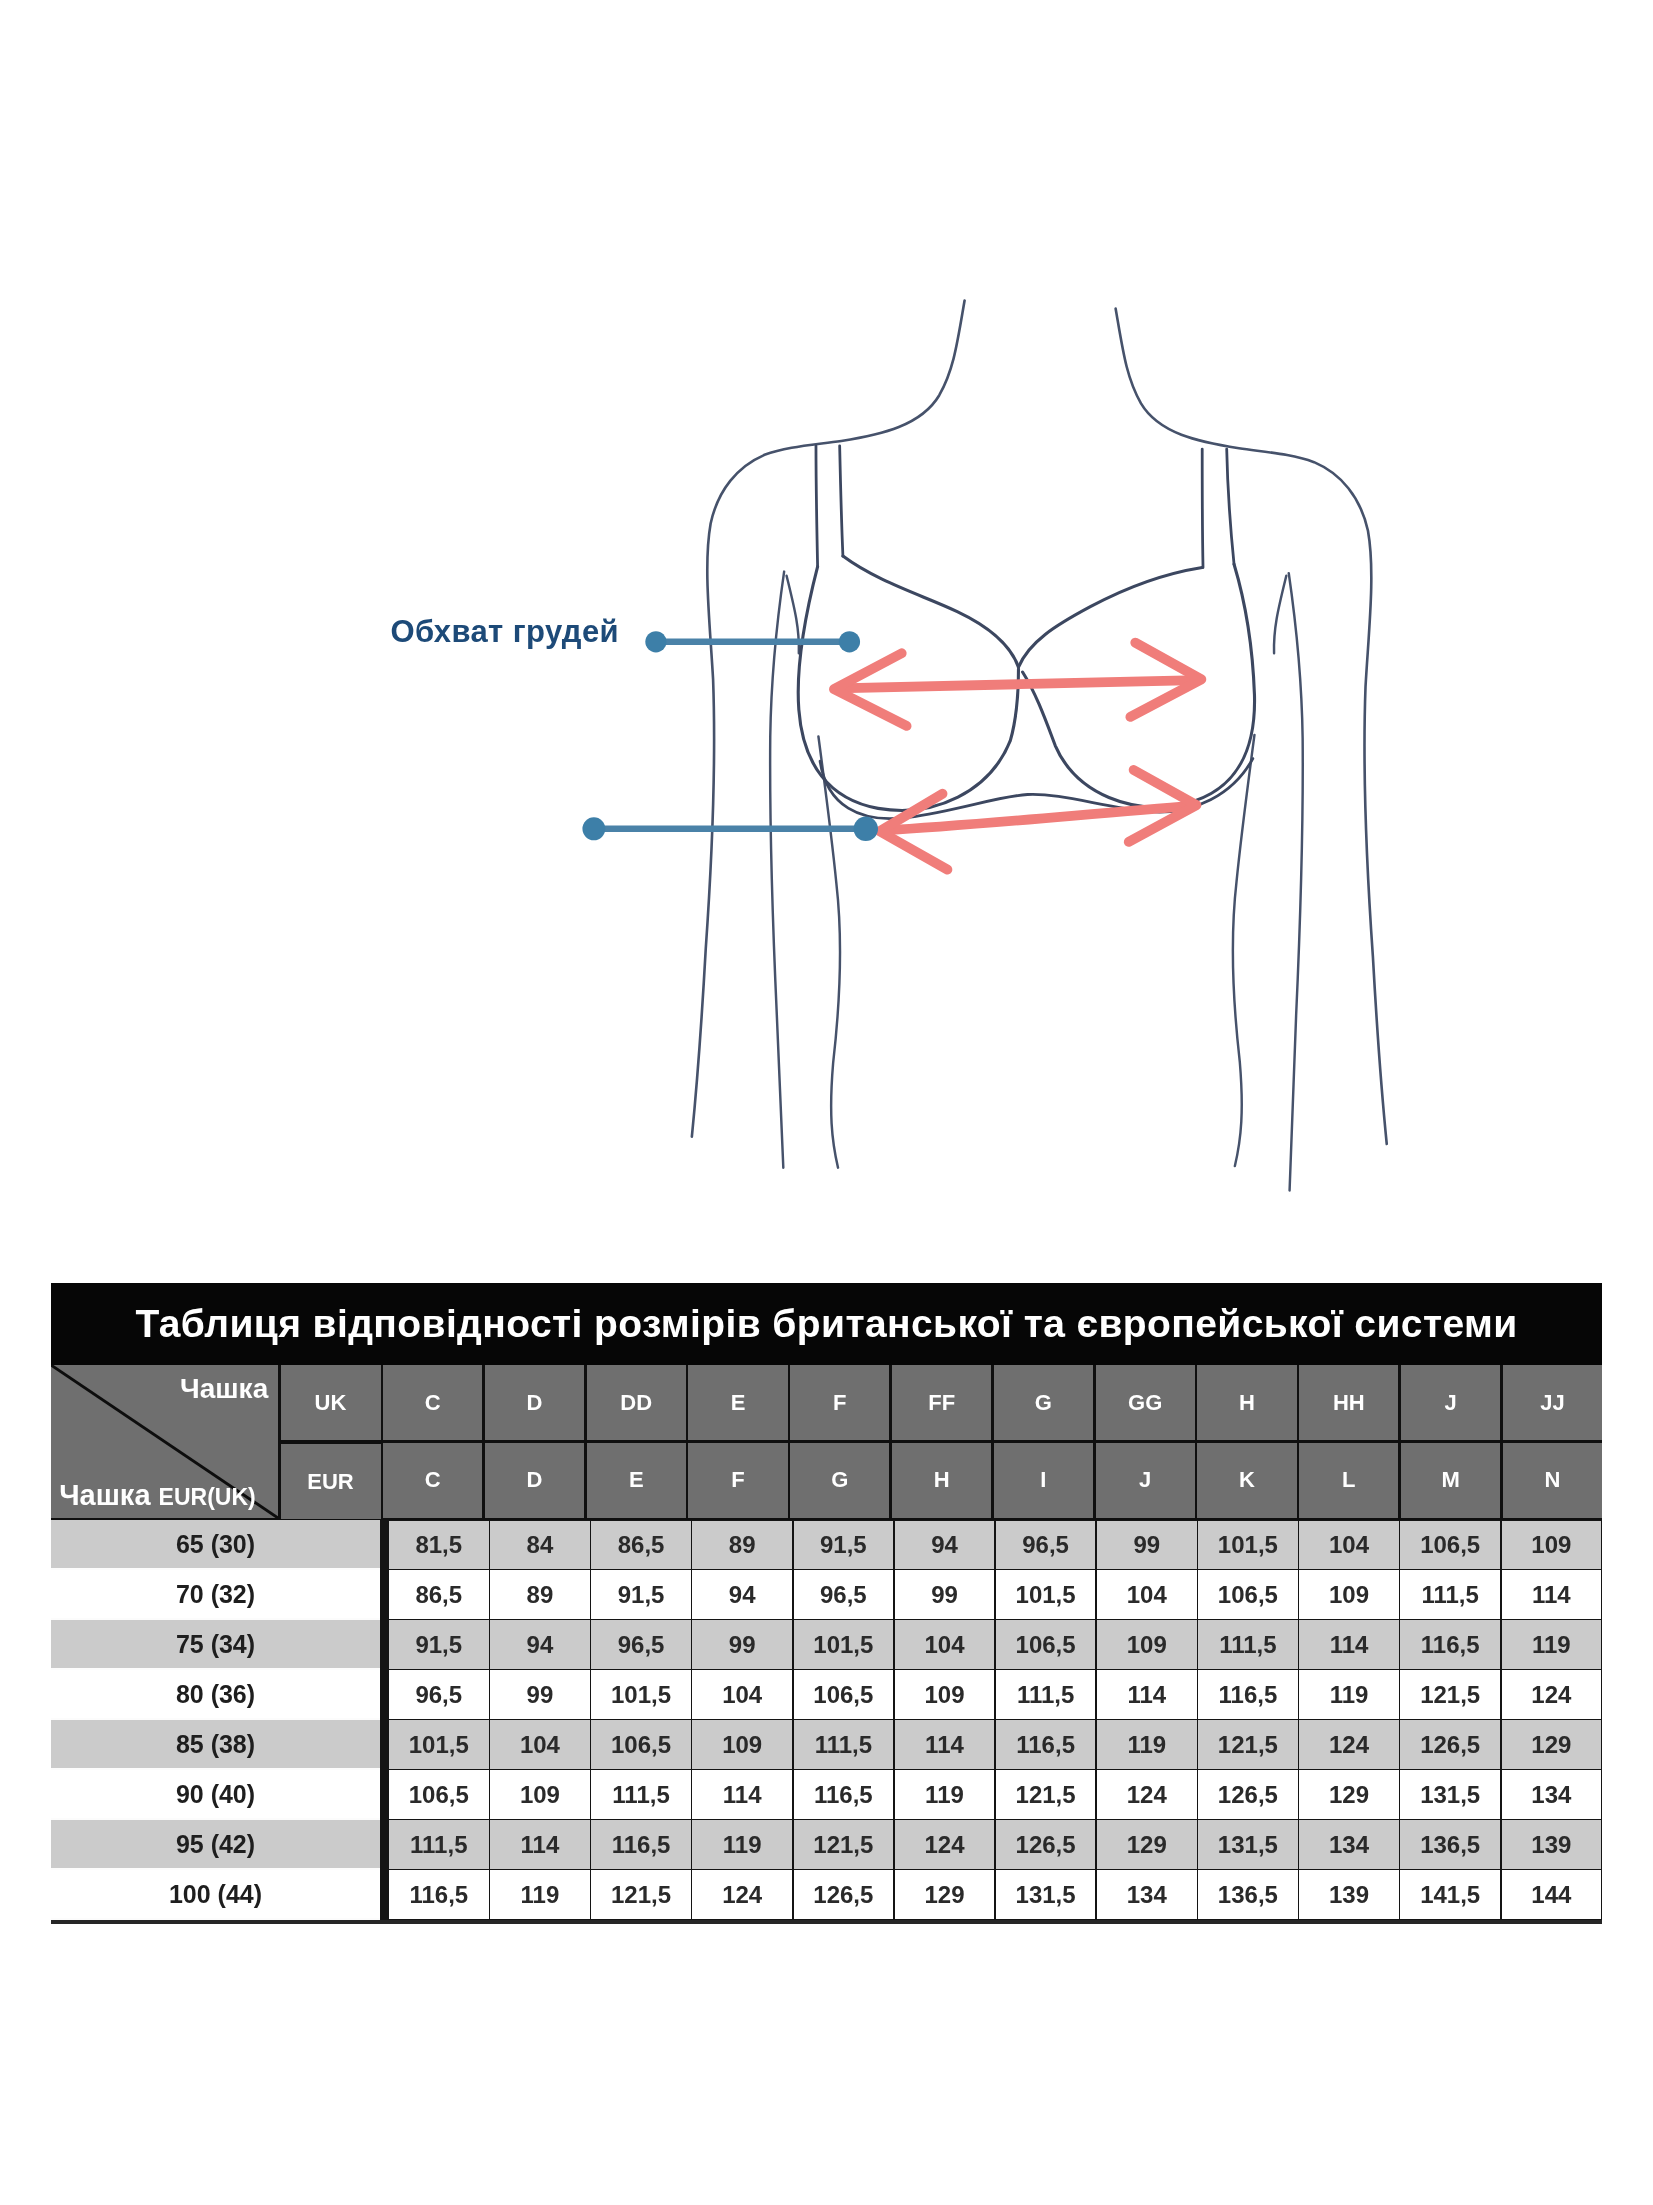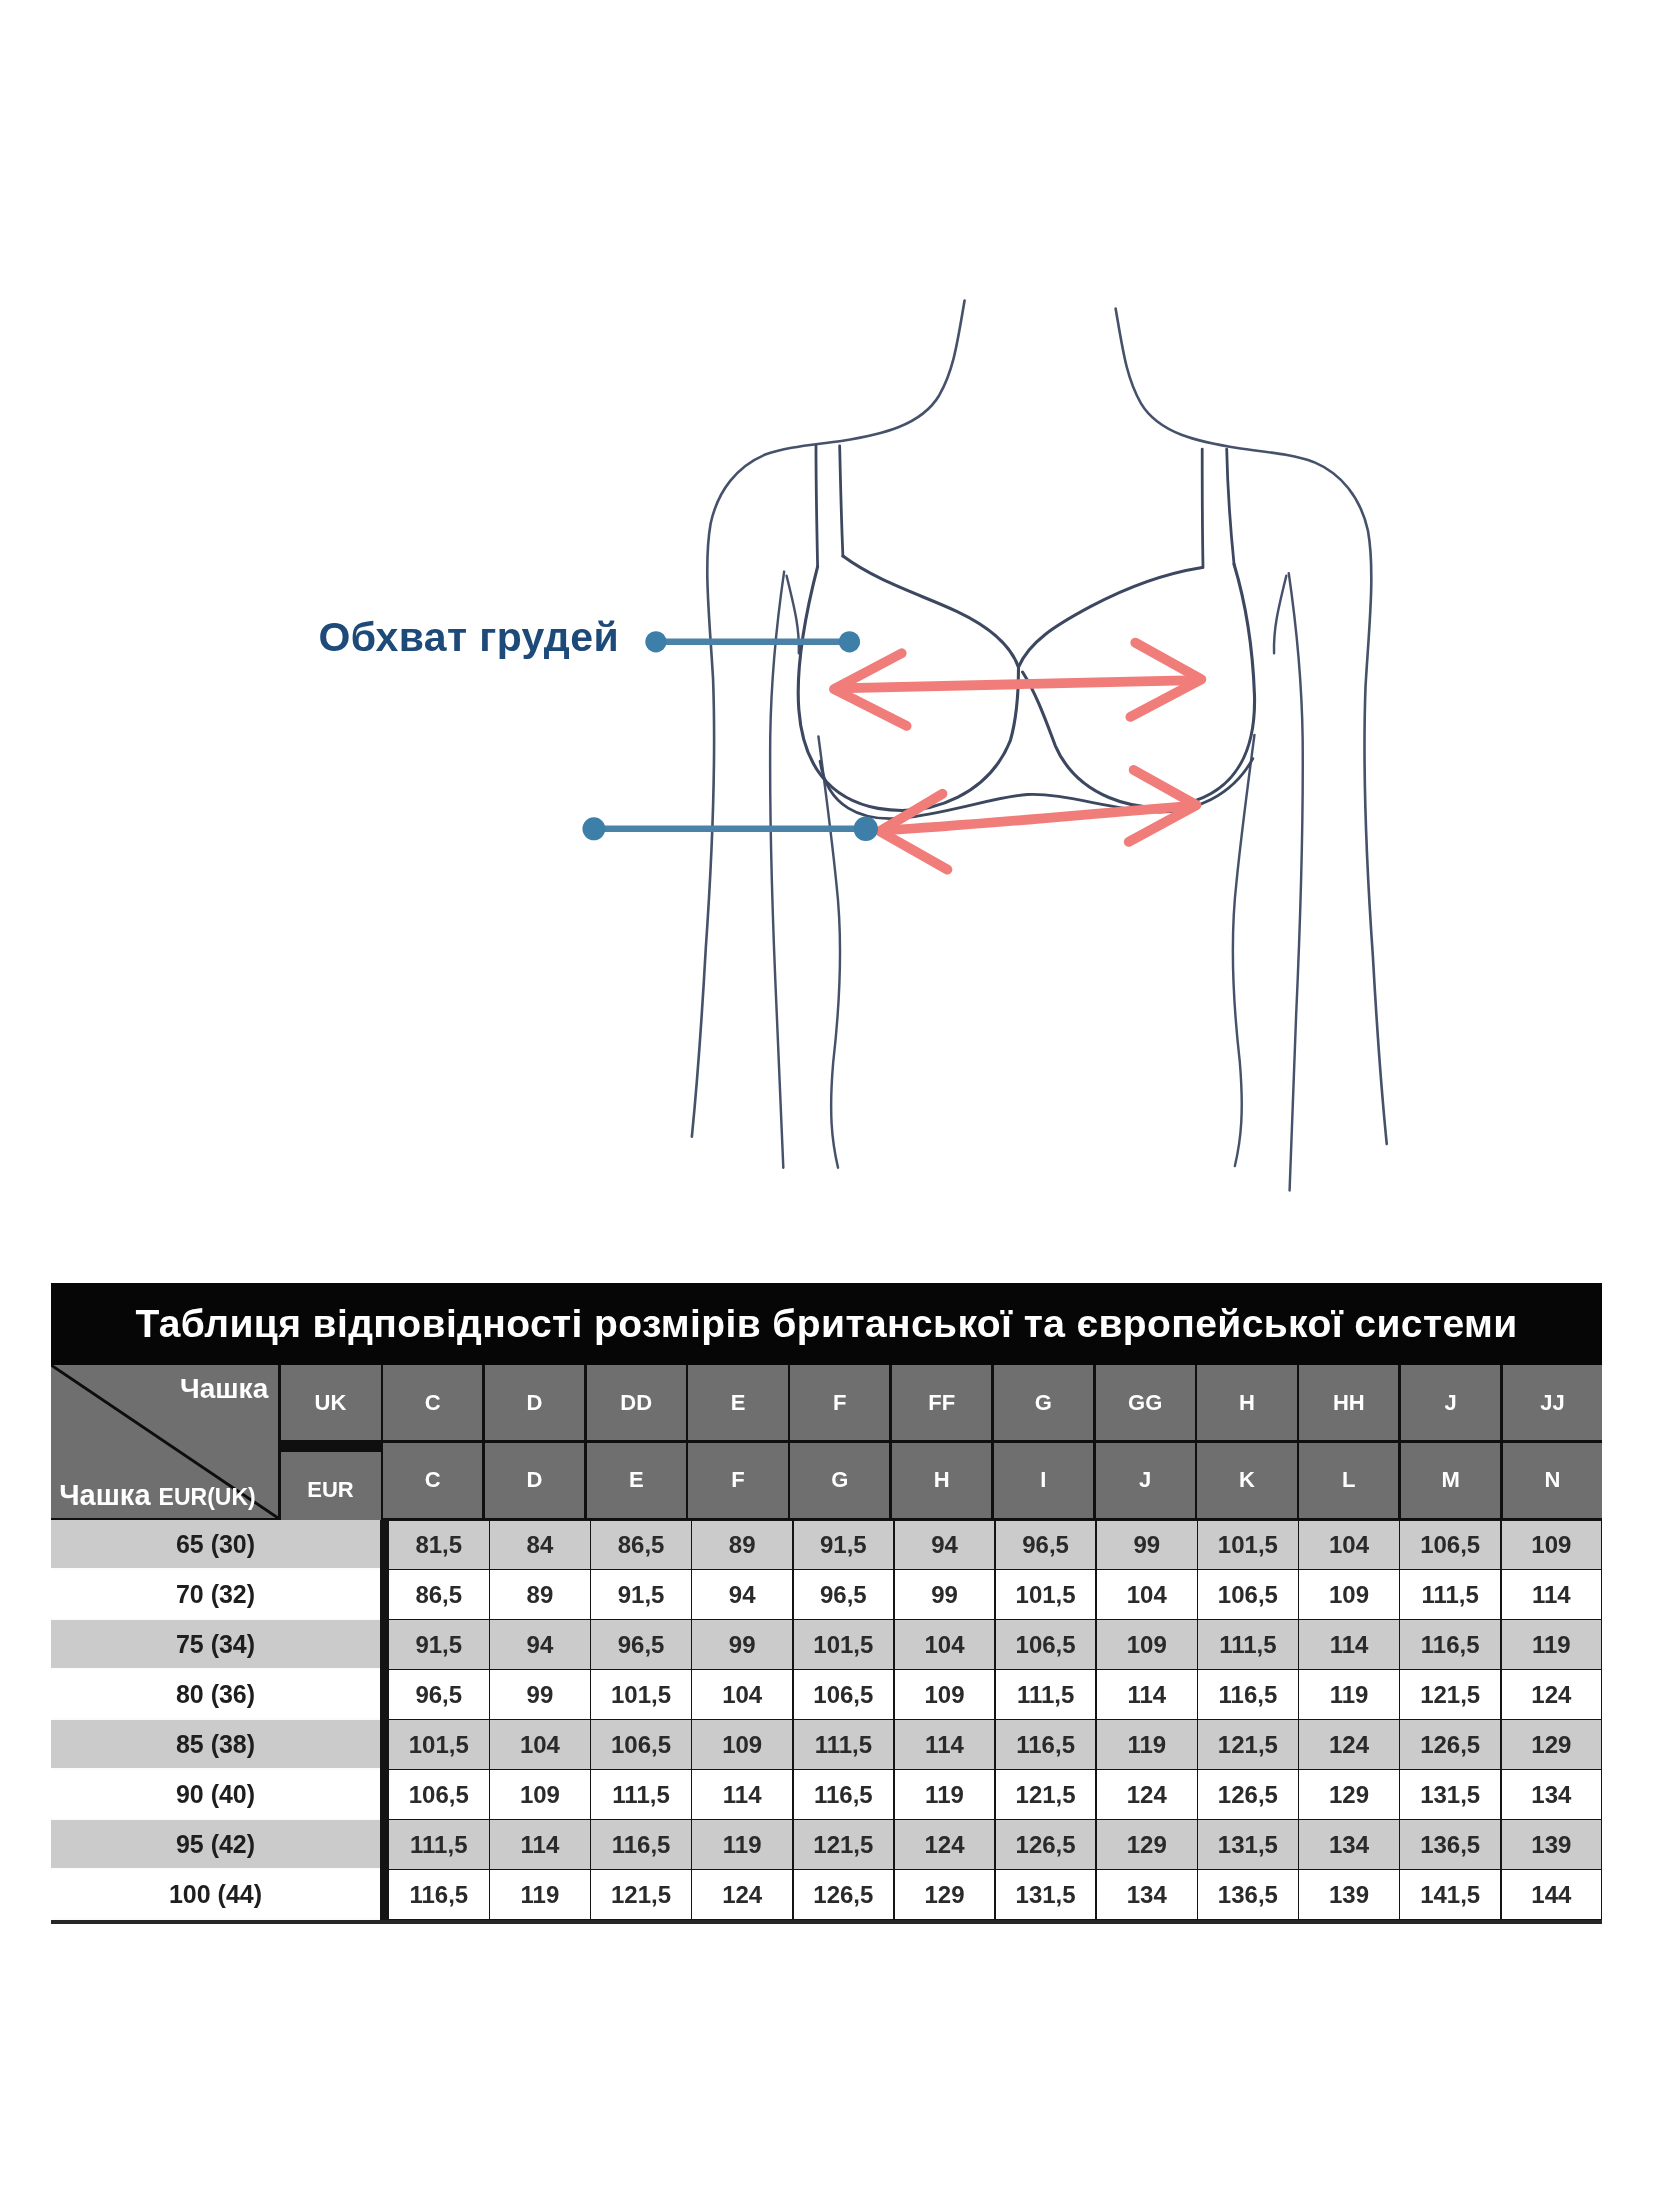--- a/index.html
+++ b/index.html
@@ -11,21 +11,21 @@
     background: #ffffff;
     font-family: "Liberation Sans", sans-serif;
     overflow: hidden;
   }
 
   
   .diagram { position: absolute; left: 0; top: 0; width: 1654px; height: 1233px; }
   .figure-svg { position: absolute; left: 0; top: 0; }
   .dlabel {
     position: absolute;
-    font-size: 41px;
+    font-size: 31px;
     font-weight: 600;
     color: #1d4a78;
     text-align: right;
     letter-spacing: 0.4px;
     white-space: nowrap;
   }
   .dlabel-bust  { left: 211px; top: 614px; width: 408px; }
   .dlabel-under { left: 80px;  top: 801px; width: 492px; }
 
   
@@ -62,21 +62,21 @@
     position: absolute; top: 8.2px; right: 9.8px;
     color: #ffffff; font-size: 28px; font-weight: bold;
   }
   .girth-word {
     position: absolute; bottom: 6.5px; left: 8.2px;
     color: #ffffff; font-size: 29px; font-weight: bold;
     white-space: nowrap;
   }
   .girth-sub { font-size: 23px; }
 
-  .sys-col { width: 100px; flex: none; display: flex; flex-direction: column; gap: 12px; }
+  .sys-col { width: 100px; flex: none; display: flex; flex-direction: column; gap: 4px; }
   .cups-block { flex: 1; display: flex; flex-direction: column; gap: 2.5px; }
   .cup-row { display: flex; gap: 2.5px; height: 75px; }
 
   .hcell {
     background: #6f6f6f;
     color: #ffffff;
     font-weight: bold;
     font-size: 22px;
     display: flex;
     align-items: center;

